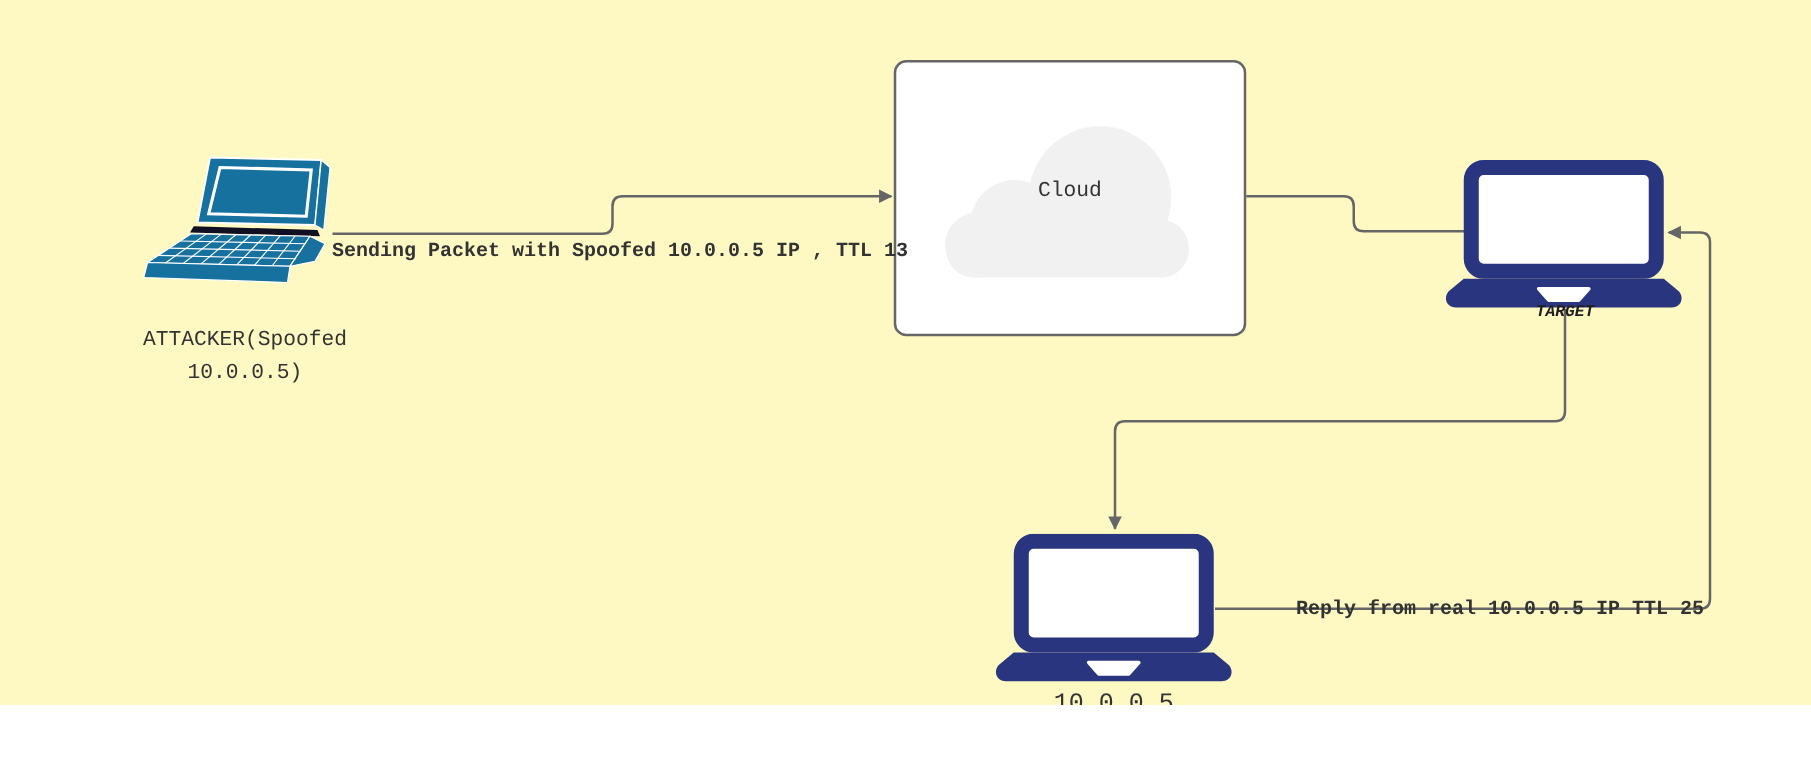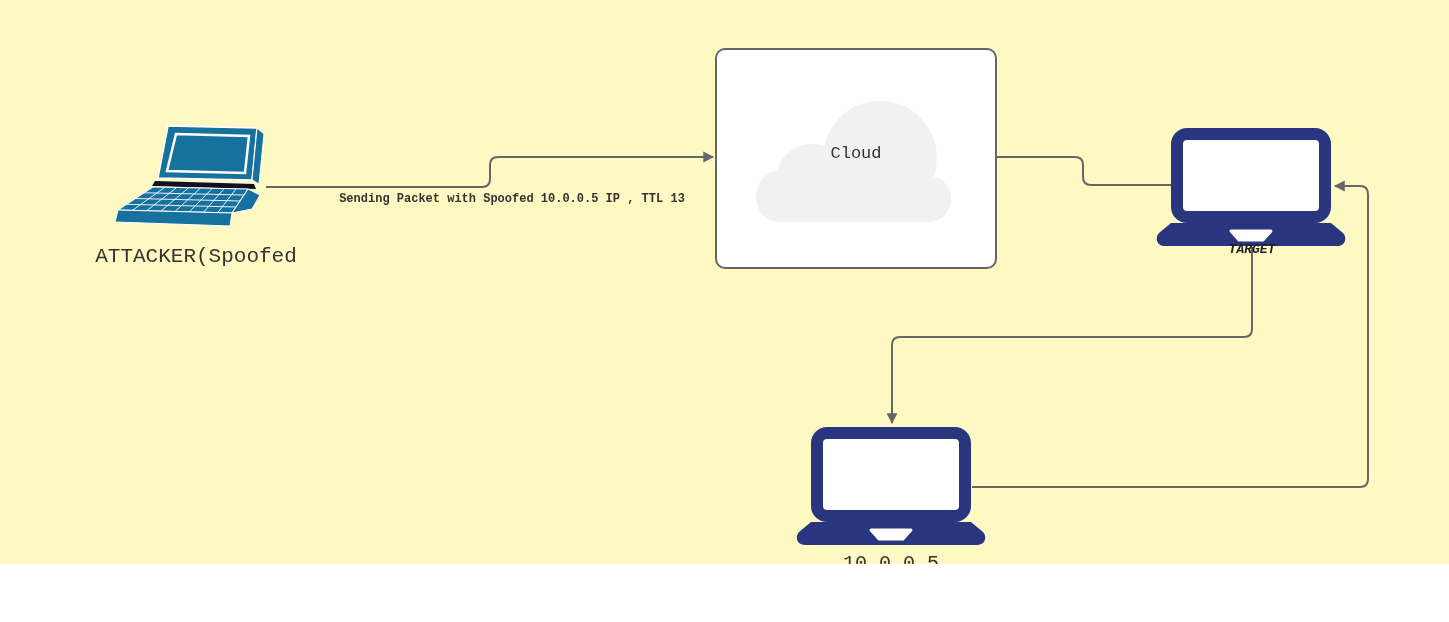--- a/index.html
+++ b/index.html
@@ -8,23 +8,23 @@
     font-family:Liberation Mono, monospace;overflow:hidden;
   }
   .layer{position:absolute;left:0;top:0;}
   .abs{position:absolute;}
   .node-label{
     position:absolute;transform:translateX(-50%);
     color:#333;text-align:center;white-space:nowrap;
   }
   .edge-label{
     position:absolute;transform:translateX(-50%);
-    color:#333;font-weight:700;font-size:12px;white-space:nowrap;margin-left:16px;
+    color:#333;font-weight:700;font-size:16px;white-space:nowrap;
   }
-  #attacker-label{left:196px;top:244px;font-size:21px;line-height:26px;}
+  #attacker-label{left:196px;top:260px;font-size:17px;line-height:26px;}
   #cloud-label{left:856px;top:144px;font-size:17px;}
   #target-label{left:1252px;top:242px;font-size:13px;font-weight:700;font-style:italic;color:#1f1f1f;}
   #real-host-label{left:891px;top:552px;font-size:20px;}
   #edge-label-spoofed{left:496px;top:192px;}
   #edge-label-to-real{left:983px;top:328px;}
   #edge-label-reply{left:1200px;top:478px;}
   .cloud-box{
     position:absolute;left:715px;top:48px;width:282px;height:221px;
     box-sizing:border-box;border:2px solid #666;border-radius:10px;background:#fff;
   }
@@ -66,20 +66,21 @@
       <polygon points="42,60 141,63 143,68 39,65" fill="#101022"></polygon>
       <polygon points="40,66 135,68 119,92 5,89" stroke="#fff" stroke-width="1"></polygon>
       <polygon points="135,68 147,74 139,88 119,92" stroke="#fff" stroke-width="1"></polygon>
       <polygon points="5,89 119,92 117,105 2,101" stroke="#fff" stroke-width="1"></polygon>
       <path d="M31.3,71.8 L131.3,74 M22.5,77.5 L127.5,80 M13.8,83.3 L123.8,86" fill="none" stroke="#fff" stroke-width="0.9"></path>
       <path d="M51.9,66.3 L19.3,89.4 M63.8,66.5 L33.5,89.8 M75.6,66.8 L47.8,90.1 M87.5,67 L62,90.5 M99.4,67.3 L76.3,90.9 M111.3,67.5 L90.5,91.3 M123.1,67.8 L104.8,91.6" fill="none" stroke="#fff" stroke-width="0.9"></path>
     </g>
   </svg>
   <div class="node-label" id="attacker-label">
     <div>ATTACKER(Spoofed</div>
+    <div>10.0.0.5)</div>
   </div>
 
   <svg width="0" height="0" style="position:absolute">
     <symbol id="laptop-front" viewBox="0 0 192 120">
       <rect x="22" y="6" width="148" height="83" rx="10" fill="#fff" stroke="#2A3580" stroke-width="12"></rect>
       <path d="M16,95 H176 L188,105 C192,109 191,118 182,118 H10 C1,118 0,109 4,105 Z" fill="#2A3580"></path>
       <path d="M76,103 H116 L108,112 H84 Z" fill="#fff" stroke="#fff" stroke-width="3" stroke-linejoin="round"></path>
     </symbol>
   </svg>
 
@@ -87,14 +88,15 @@
     <use href="#laptop-front"></use>
   </svg>
   <div class="node-label" id="target-label">TARGET</div>
 
   <svg class="abs" style="left:795px;top:427px" width="192" height="120">
     <use href="#laptop-front"></use>
   </svg>
   <div class="node-label" id="real-host-label">10.0.0.5</div>
 
   <div class="edge-label" id="edge-label-spoofed">Sending Packet with Spoofed 10.0.0.5 IP , TTL 13</div>
+  <div class="edge-label" id="edge-label-reply">Reply from real 10.0.0.5 IP TTL 25</div>
 
 </div>
 
 </body></html>

